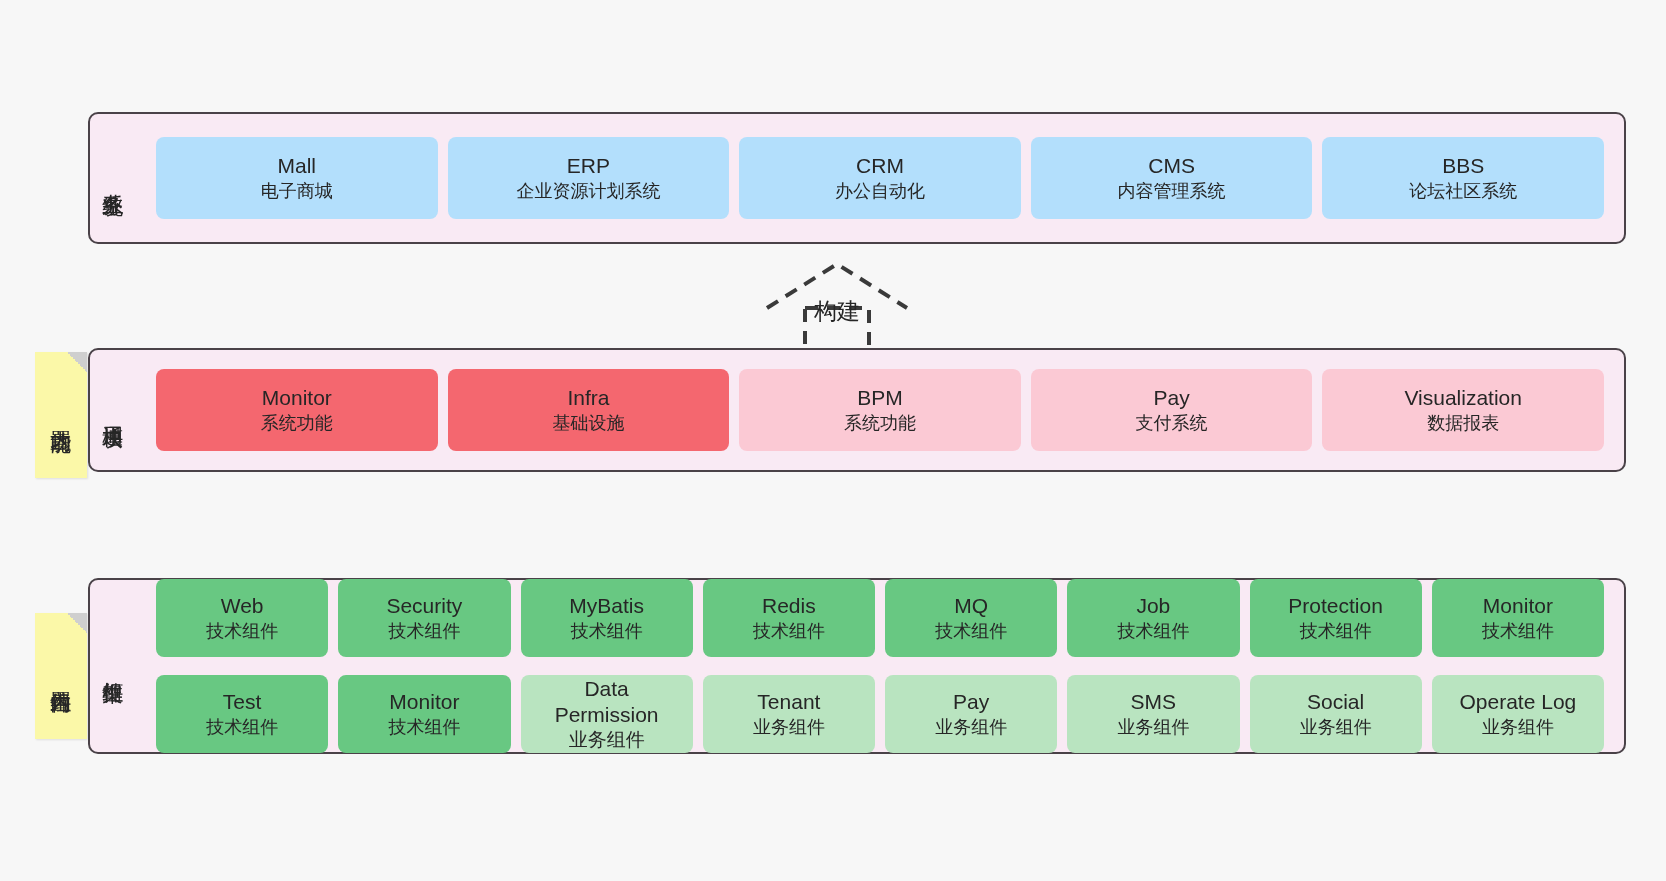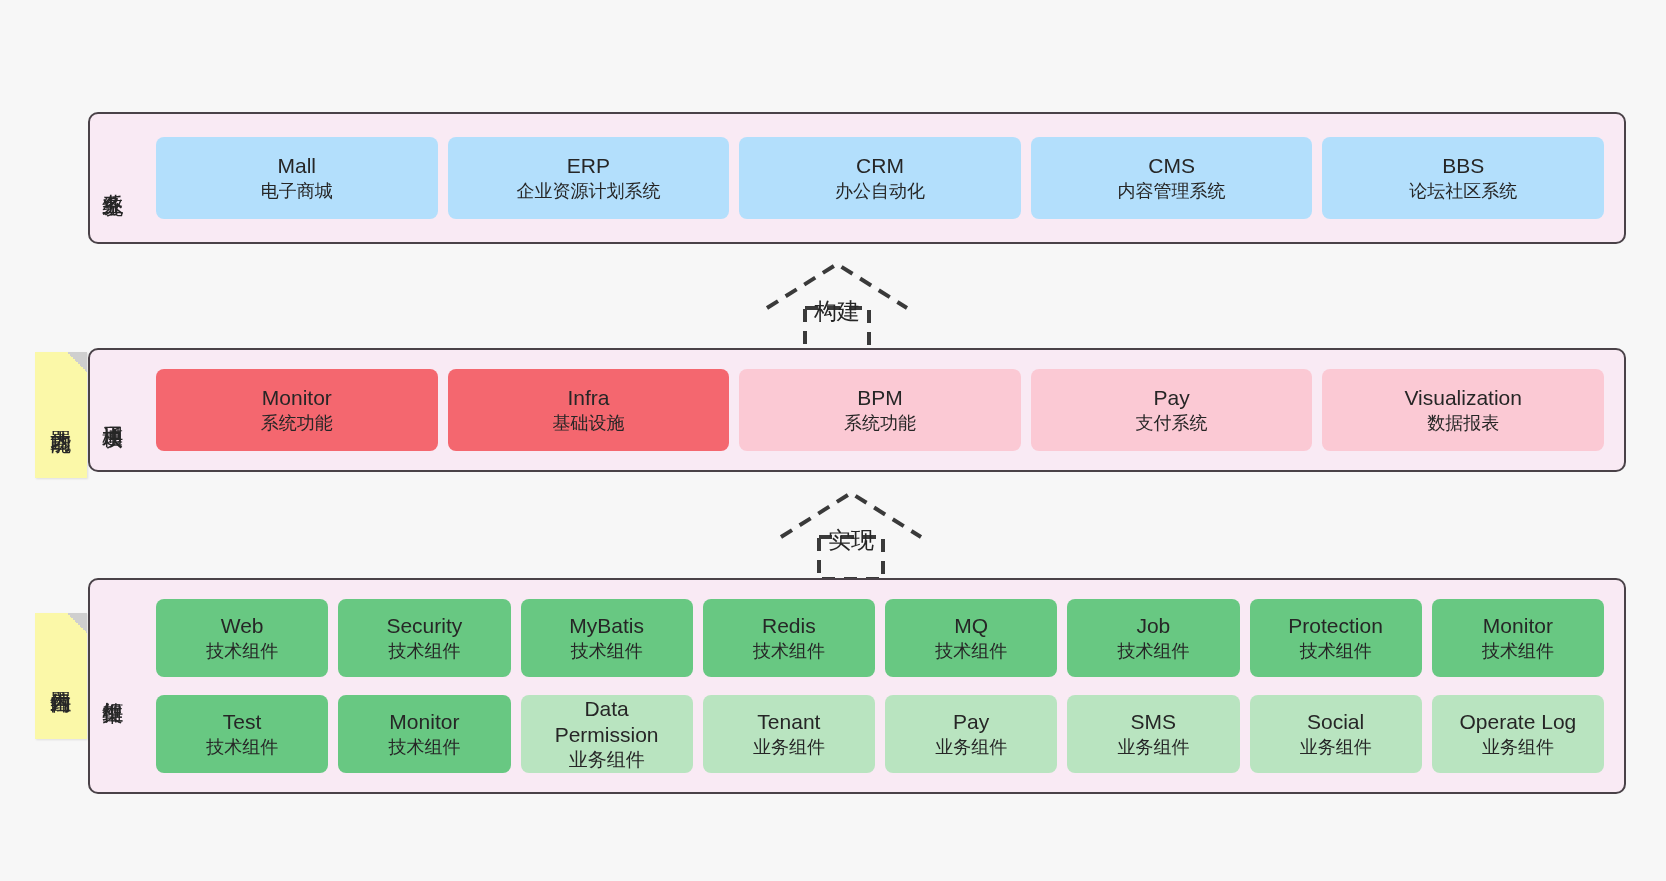--- a/index.html
+++ b/index.html
@@ -194,34 +194,27 @@
             <div class="t-cn">支付系统</div>
           </div>
           <div class="node pink h-mod">
             <div class="t-en">Visualization</div>
             <div class="t-cn">数据报表</div>
           </div>
         </div>
     </div>
   </div>
 
-  <div class="arrow" style="left:771px; top:487px;">
-    <svg viewBox="0 0 160 94" preserveAspectRatio="none" aria-hidden="true">
-      <path d="M 10 50 L 80 6 L 150 50" fill="none" stroke="#3a3a3a" stroke-width="4" stroke-dasharray="13 9" stroke-linecap="butt"></path>
-      <path d="M 48 50 L 112 50 L 112 92 L 48 92 Z" fill="none" stroke="#3a3a3a" stroke-width="4" stroke-dasharray="13 9" stroke-linecap="butt"></path>
-    </svg>
-    <div class="arrow-label">实现</div>
-  </div>
 
   <div class="note" style="left:35px; top:613px; width:52px; height:126px;">
     <span class="fold"></span>
     <span>内置组件</span>
   </div>
 
-  <div class="layer" id="layer-framework" style="left:88px; top:578px; width:1538px; height:216px;">
+  <div class="layer" id="layer-framework" style="left:88px; top:578px; width:1538px; height:176px;">
     <div class="layer-title">框架组件</div>
     <div class="layer-body">
       <div class="row" id="fw-row1">
           <div class="node green h-comp">
             <div class="t-en">Web</div>
             <div class="t-cn">技术组件</div>
           </div>
           <div class="node green h-comp">
             <div class="t-en">Security</div>
             <div class="t-cn">技术组件</div>

